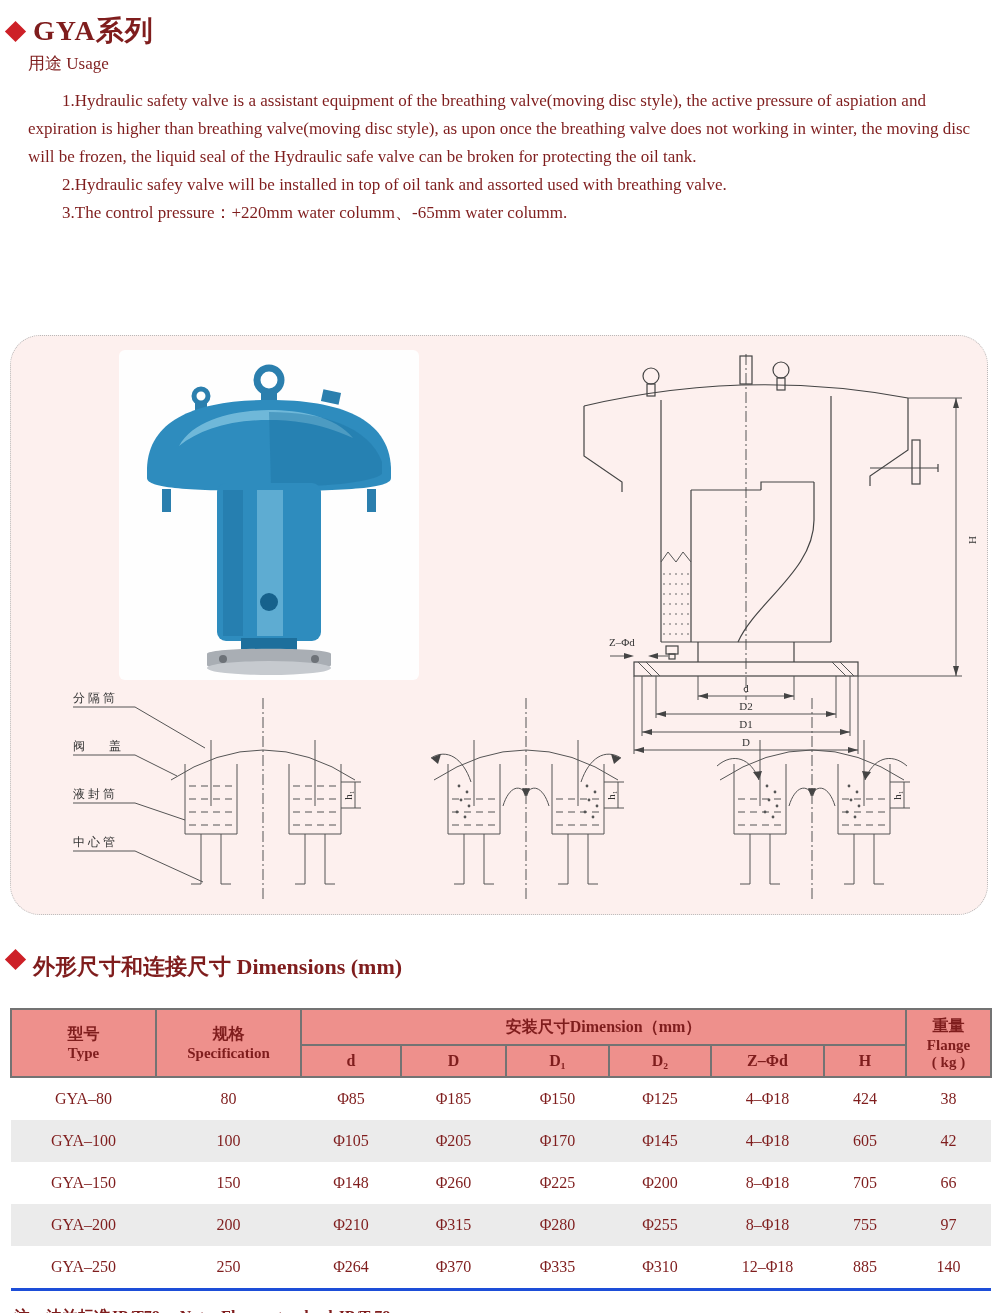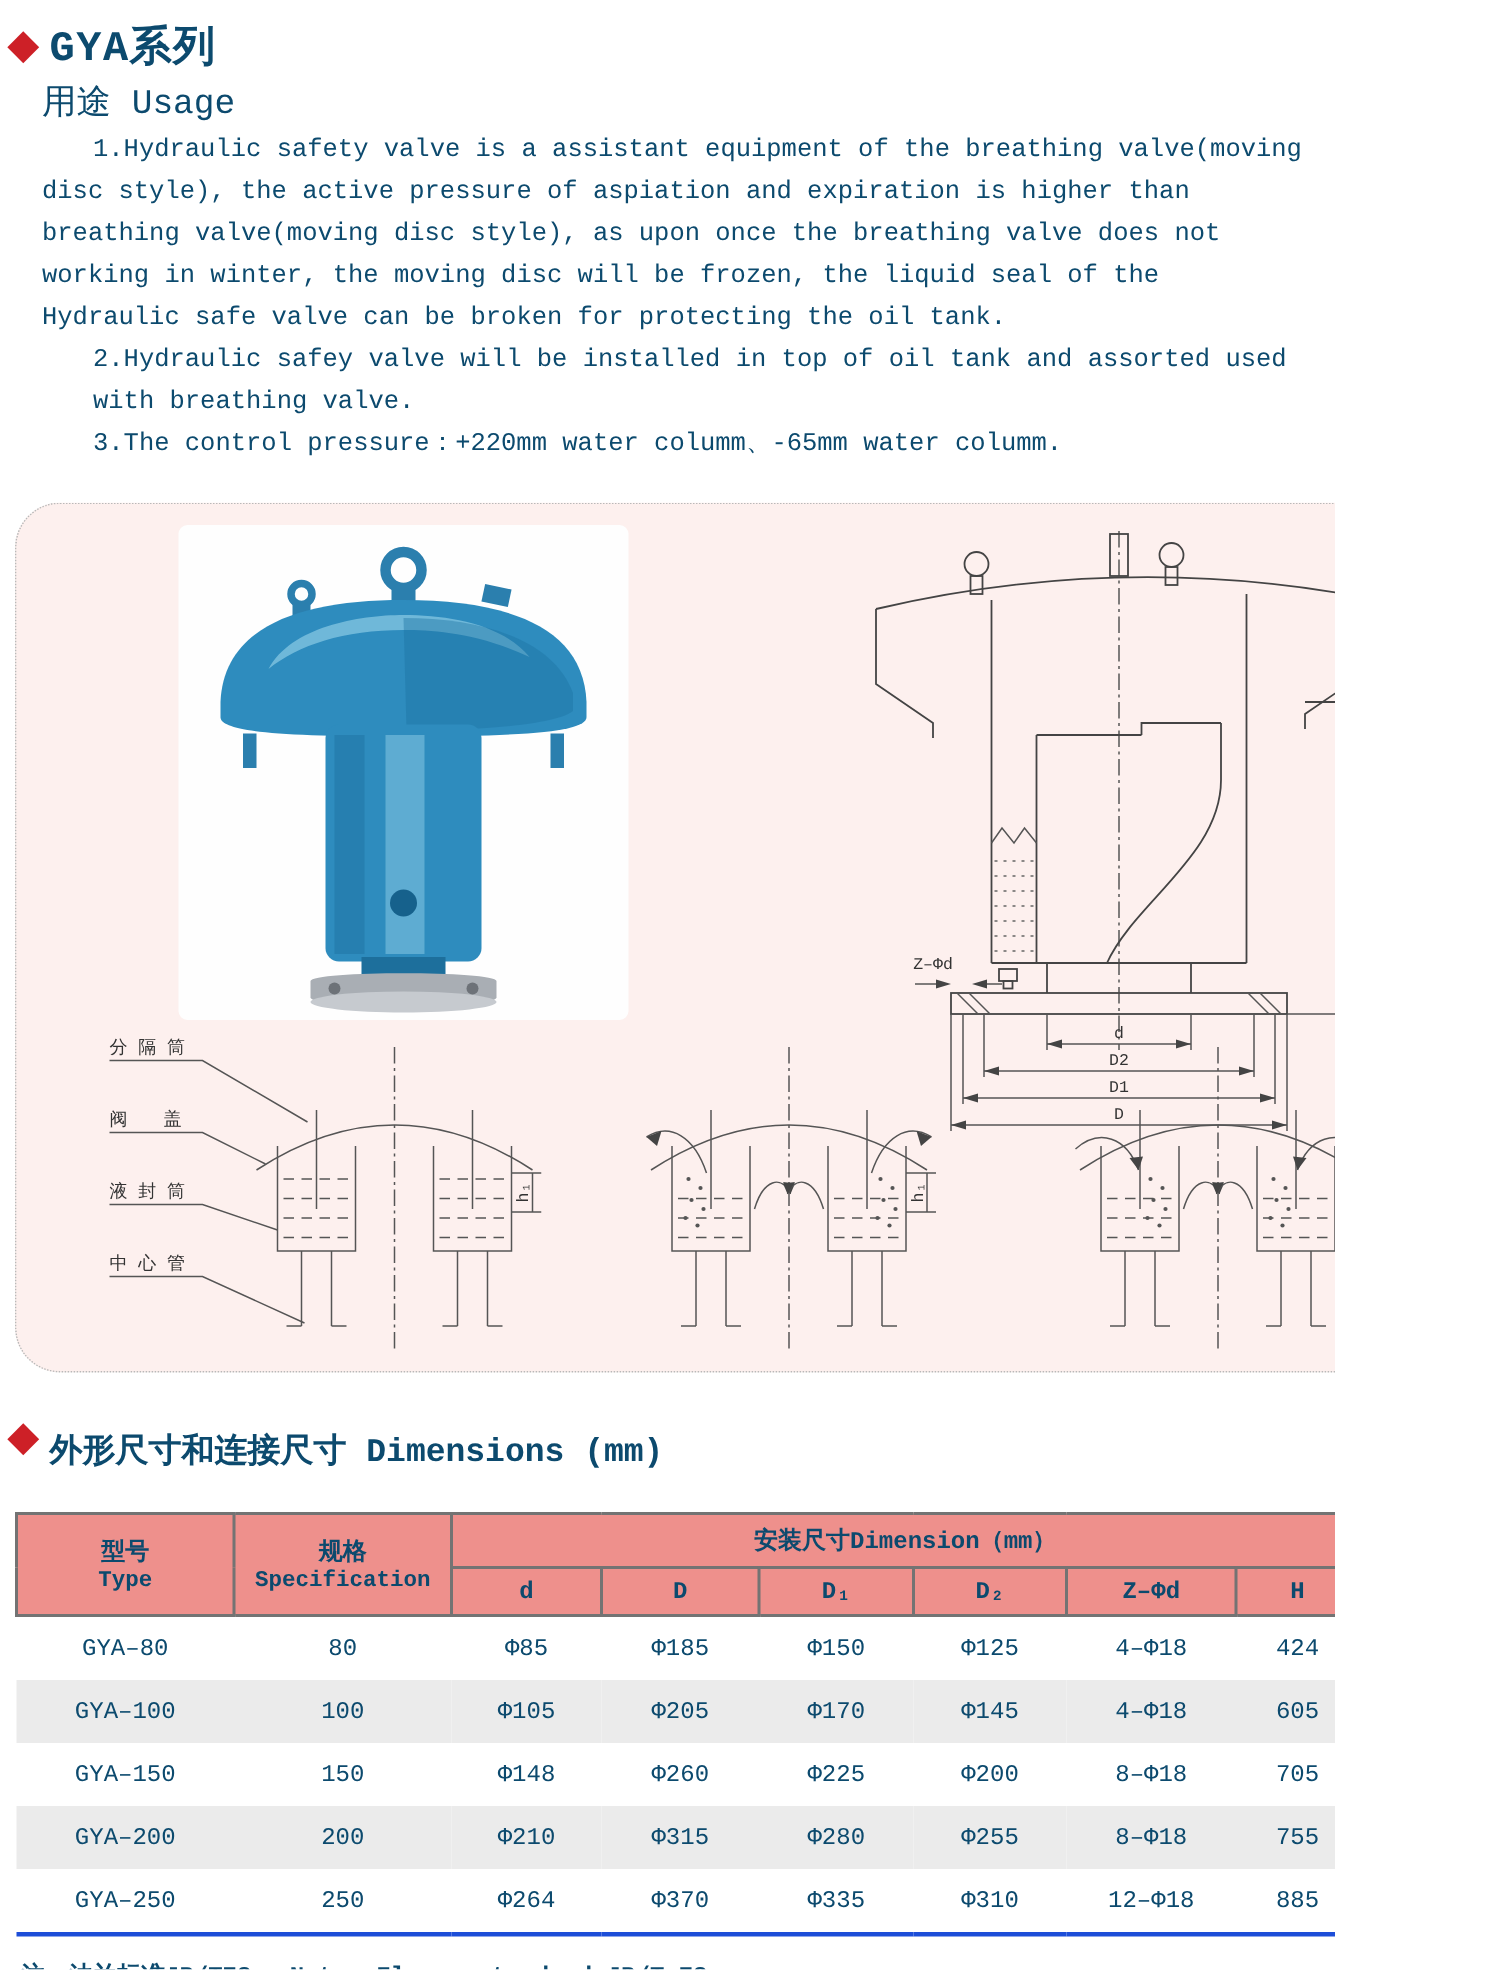--- a/index.html
+++ b/index.html
@@ -1,21 +1,21 @@
 <!DOCTYPE html>
 <html><head>
 <meta charset="utf-8">
 <style>
   html,body{margin:0;padding:0;background:#fff;}
-  .page{position:relative;width:890px;height:1313px;background:#fff;overflow:hidden;
-        font-family:Liberation Mono, monospace;color:#0c4a6e;}
+  .page{position:relative;width:1000px;height:1313px;background:#fff;overflow:hidden;
+        font-family:Liberation Serif, serif;color:#7f1d1d;}
   .title-row{position:absolute;left:8px;top:12px;display:flex;align-items:center;gap:10px;}
   .diamond{width:15px;height:15px;background:#cd2027;transform:rotate(45deg);display:inline-block;flex:0 0 auto;}
   h1.series{font-size:28px;font-weight:bold;margin:0;letter-spacing:1px;}
-  .usage-heading{position:absolute;left:28px;top:52px;font-size:23px;}
+  .usage-heading{position:absolute;left:28px;top:52px;font-size:17px;}
   .textblock{position:absolute;left:28px;right:22px;top:82px;}
   .textblock p{margin:0;}
   p.cn{font-size:17.5px;line-height:25px;}
   p.cn.first{text-indent:2em;margin-bottom:3px;}
   p.cn.item{padding-left:2em;margin-top:2px;}
   p.en{font-size:17px;line-height:28px;}
   p.en.first{text-indent:2em;margin-top:5px;}
   p.en.item{padding-left:2em;}
   .panel{position:absolute;left:10px;top:335px;width:978px;height:580px;background:#fdf0ee;
          border:1px dotted #b9b9b9;border-radius:30px;box-sizing:border-box;}
@@ -317,21 +317,21 @@
           <div class="l1">型号</div>
           <div class="l2">Type</div>
         </th>
         <th rowspan="2">
           <div class="l1">规格</div>
           <div class="l2">Specification</div>
         </th>
         <th colspan="6" class="l1">安装尺寸Dimension（mm）</th>
         <th rowspan="2">
           <div class="l1">重量</div>
-          <div class="l2">Usage</div>
+          <div class="l2">Flange</div>
           <div class="l2">( kg )</div>
         </th>
       </tr>
       <tr class="h2row">
         <th>d</th>
         <th>D</th>
         <th>D₁</th>
         <th>D₂</th>
         <th>Z–Φd</th>
         <th>H</th>

